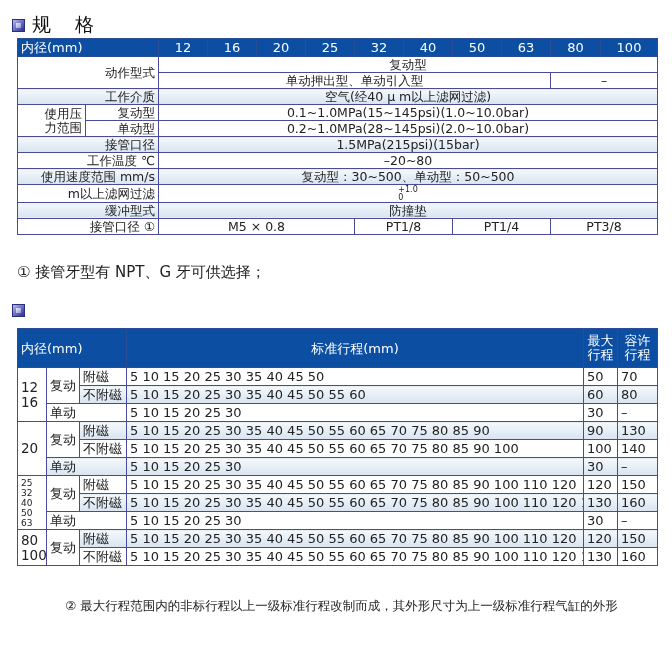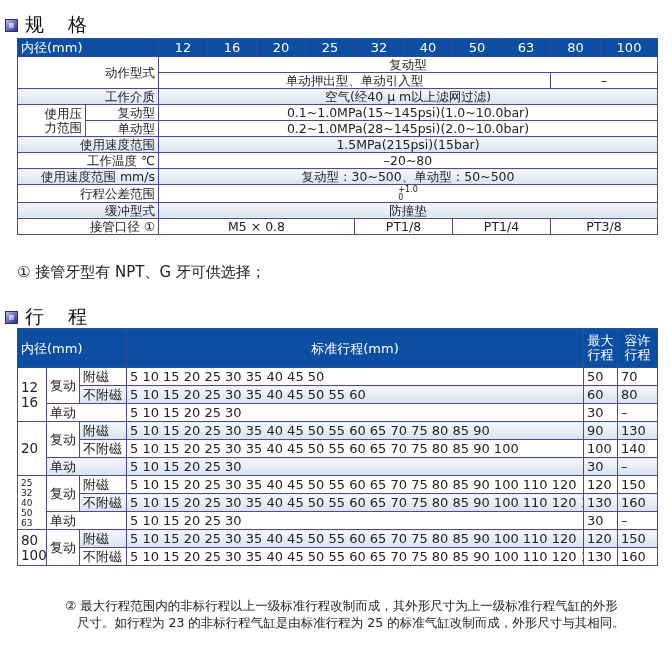--- a/index.html
+++ b/index.html
@@ -1,18 +1,18 @@
 <!DOCTYPE html>
 <html><head>
 <meta charset="utf-8">
 <style>
   html, body { margin:0; padding:0; background:#ffffff; }
   body { width:672px; height:660px; position:relative; overflow:hidden;
          font-family:"DejaVu Sans","Liberation Sans",sans-serif; color:#222; }
-  .section-title { position:absolute; left:5px; display:flex; align-items:center; }
+  .section-title { position:absolute; left:12px; display:flex; align-items:center; }
   .section-title .sq { width:13px; height:13px; margin-right:7px; box-sizing:border-box;
       background:linear-gradient(135deg,#b9bde8 0%,#6a6fc4 50%,#2c2f8c 100%);
       border:1px solid #2a2d7a; position:relative; }
   .section-title .sq:after { content:""; position:absolute; left:3px; top:3px; width:5px; height:5px;
       background:linear-gradient(135deg,#e9eafc,#8f93d8); }
   .section-title .txt { font-size:19px; letter-spacing:9px; color:#111; }
 
   table { border-collapse:collapse; position:absolute; left:17px; table-layout:fixed; }
   td { border:1px solid #4a4a9a; padding:0 3px; font-size:12.5px; line-height:15px; white-space:nowrap;
        overflow:hidden; height:15px; }
@@ -93,33 +93,33 @@
   <tr>
     <td rowspan="2" class="lbl" style="line-height:14px;"><span>使用压</span><br><span>力范围</span></td>
     <td class="lbl">复动型</td>
     <td colspan="10" class="c">0.1~1.0MPa(15~145psi)(1.0~10.0bar)</td>
   </tr>
   <tr>
     <td class="lbl">单动型</td>
     <td colspan="10" class="c">0.2~1.0MPa(28~145psi)(2.0~10.0bar)</td>
   </tr>
   <tr>
-    <td colspan="2" class="lbl grad">使用速度范围</td>
+    <td colspan="2" class="lbl grad">接管口径</td>
     <td colspan="10" class="c grad">1.5MPa(215psi)(15bar)</td>
   </tr>
   <tr>
     <td colspan="2" class="lbl">工作温度 ℃</td>
     <td colspan="10" class="c">–20~80</td>
   </tr>
   <tr>
     <td colspan="2" class="lbl grad">使用速度范围 mm/s</td>
     <td colspan="10" class="c grad">复动型：30~500、单动型：50~500</td>
   </tr>
   <tr>
-    <td colspan="2" class="lbl">行程公差范围</td>
+    <td colspan="2" class="lbl">m以上滤网过滤</td>
     <td colspan="10" class="c">
       <span class="tol"><span>+1.0</span><br><span>0</span></span>
     </td>
   </tr>
   <tr>
     <td colspan="2" class="lbl grad">缓冲型式</td>
     <td colspan="10" class="c grad">防撞垫</td>
   </tr>
   <tr>
     <td colspan="2" class="lbl">接管口径 ①</td>
@@ -128,21 +128,20 @@
     <td colspan="2" class="c">PT1/4</td>
     <td colspan="2" class="c">PT3/8</td>
   </tr>
 </tbody>
   </table>
 
 <div class="footnote1">① 接管牙型有 NPT、G 牙可供选择；</div>
 
 <div class="section-title" style="top:304px;">
   <span class="sq"></span>
-  <span class="txt">行 程</span>
 </div>
 
 <table id="stroke">
   <colgroup>
     <col style="width:29px">
       <col style="width:33px">
       <col style="width:47px">
     <col style="width:457px">
       <col style="width:34px">
       <col style="width:40px">
@@ -230,14 +229,13 @@
     <td class="l">不附磁</td>
     <td class="l">5 10 15 20 25 30 35 40 45 50 55 60 65 70 75 80 85 90 100 110 120 130</td>
     <td class="l">130</td>
     <td class="l">160</td>
   </tr>
 </tbody>
   </table>
 
 <div class="notes">
   <div class="ind">② 最大行程范围内的非标行程以上一级标准行程改制而成，其外形尺寸为上一级标准行程气缸的外形</div>
-  <div class="ind2">尺寸。如行程为 23 的非标行程气缸是由标准行程为 25 的标准气缸改制而成，外形尺寸与其相同。</div>
 </div>
 
 </body></html>

